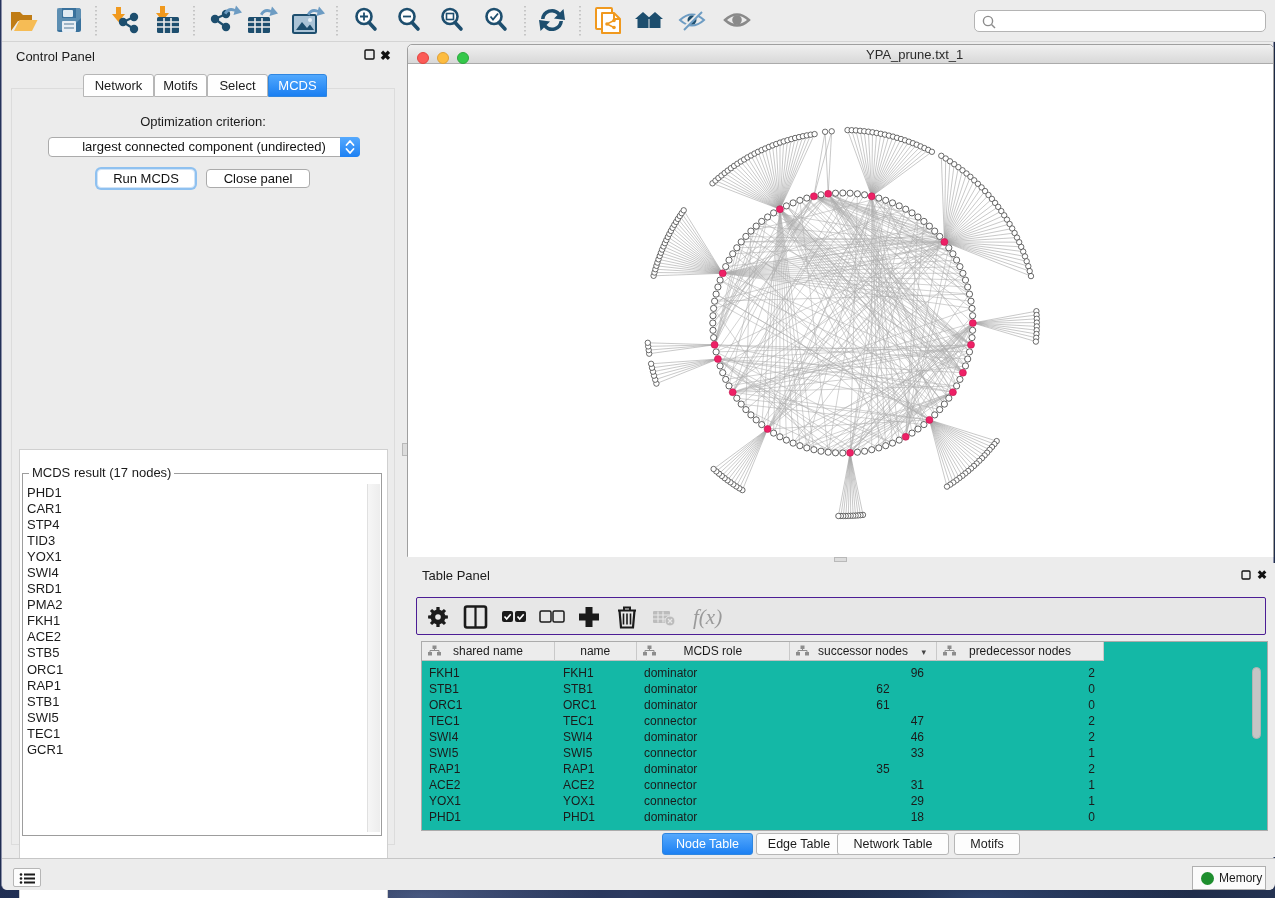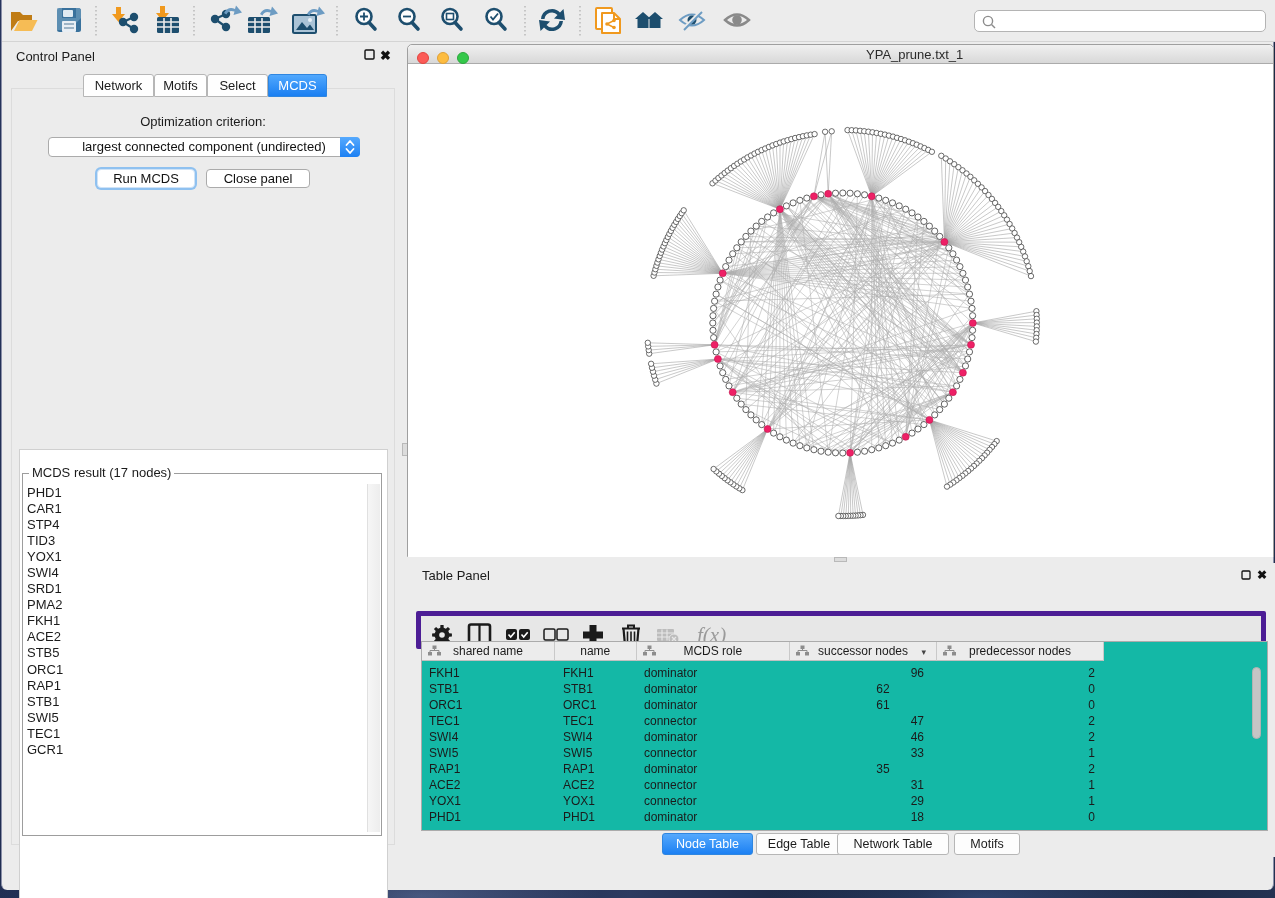--- a/index.html
+++ b/index.html
@@ -48,22 +48,22 @@
             border:1px solid #9f9f9f; border-radius:5px 5px 0 0; background:#fff; }
   #nettitle { position:absolute; left:0; top:0; width:100%; height:19px;
               background:linear-gradient(#f0f0f0,#d8d8d8); border-bottom:1px solid #ababab;
               border-radius:5px 5px 0 0; }
   #nettitle span { position:absolute; left:458px; top:2px; font-size:13px; color:#2b2b2b; }
   .tl { position:absolute; top:7px; width:12px; height:12px; border-radius:50%; }
   #canvas { position:absolute; left:0; top:20px; width:865px; height:492px; background:#fff; }
   
   #tp { position:absolute; left:405px; top:563px; width:868px; height:294px; background:#ececec; }
   #tp-title { position:absolute; left:15px; top:5px; font-size:13px; color:#1b1b1b; }
-  #tp-toolbar { position:absolute; left:9px; top:48px; width:850px; height:38px; background:#e7e7e7;
-                border:5px solid #4c1d95; border-radius:2px; }
+  #tp-toolbar { position:absolute; left:9px; top:34px; width:850px; height:38px; background:#e7e7e7;
+                border:1px solid #4c1d95; border-radius:2px; }
   #tbl { position:absolute; left:14px; top:78px; width:847px; height:190px; background:#14b8a6;
          border:1px solid #ababab; }
   .hdr { position:absolute; top:0; height:19px; background:#ececec; border-right:1px solid #c9c9c9;
          border-bottom:1px solid #c0c0c0; font-size:12px; color:#1b1b1b; text-align:center; line-height:18px; }
   .cell { position:absolute; font-size:12px; color:#1b1b1b; height:16px; line-height:16px; }
   #tscroll { position:absolute; right:1px; top:20px; width:15px; height:168px; }
   #tthumb { position:absolute; left:1px; top:5px; width:9px; height:72px; background:#c5c5c5;
             border:1px solid #b2b2b2; border-radius:5px; }
   .btab { position:absolute; top:270px; height:22px; background:#fdfdfd; border:1px solid #b6b6b6;
           border-radius:3px; font-size:12.5px; color:#1b1b1b; text-align:center; line-height:20px; }
@@ -1018,13 +1018,29 @@
 <div class="cell" style="left:589px;top:167px;width:84px;text-align:right">0</div>
 <div id="tscroll">
           <div id="tthumb"></div>
         </div>
 </div>
 <div class="btab" style="left:255px;width:91px;background:linear-gradient(#55a9fd,#1c80f3);color:#fff;border-color:#2f86e0">Node Table</div>
 <div class="btab" style="left:349px;width:86px">Edge Table</div>
 <div class="btab" style="left:430px;width:112px">Network Table</div>
 <div class="btab" style="left:547px;width:66px">Motifs</div>
 </div>
+<div id="status">
+<div id="hambtn">
+        <svg width="26" height="17" style="position:absolute;left:1px;top:1px">
+          <g fill="#1b1b1b">
+            <circle cx="6" cy="4.5" r="1.3"></circle>
+            <circle cx="6" cy="8.5" r="1.3"></circle>
+            <circle cx="6" cy="12.5" r="1.3"></circle>
+            <path d="M9 3.5h11v2H9z M9 7.5h11v2H9z M9 11.5h11v2H9z"></path>
+          </g>
+        </svg>
+      </div>
+<div id="membtn">
+        <span style="position:absolute;left:8px;top:5px;width:13px;height:13px;border-radius:50%;background:#1e8e2e"></span>
+        <span style="position:absolute;left:26px;top:4px">Memory</span>
+      </div>
+</div>
 </div>
 
 </body></html>

